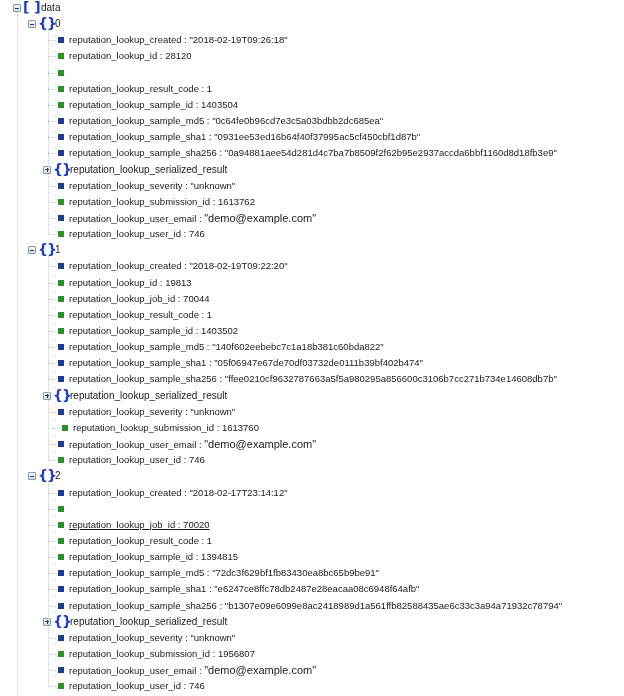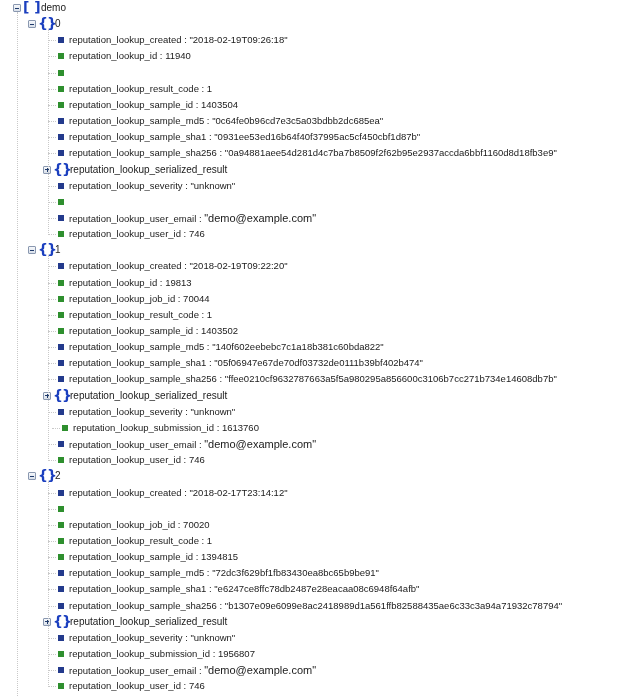--- a/index.html
+++ b/index.html
@@ -28,37 +28,37 @@
     .hline { position: absolute; height: 0; border-top: 1px dotted #c9c9c9; width: 8px; }
   </style>
 </head>
 <body>
 
 <div class="tree" id="tree">
 
   <div class="row" style="position:absolute; left:0; top:0; width:624px;">
     <span class="toggle" style="left:13px;"></span>
     <span class="bracket" style="left:23px;">[ ]</span>
-    <span class="node-label" style="left:41px; top:0;">demo</span>
+    <span class="node-label" style="left:41px; top:0;">data</span>
   </div>
 <div class="vline" style="left: 17px; top: 12px; height: 684px;"></div>
     <div class="row" style="position: absolute; left: 0px; top: 16.15px; width: 624px;">
       <span class="toggle" style="left:28px;"></span>
       <span class="brace" style="left:38px;">{}</span>
       <span class="node-label" style="left:55px;">0</span>
     </div>
     <div class="row" style="position: absolute; left: 0px; top: 32.3px; width: 624px;">
       <span class="hline" style="left:48px; top:8px;"></span>
       <span class="leaf-sq sq-str" style="left:58px;"></span>
       <span class="leaf-text" style="left:69px;"><span>reputation_lookup_created</span><span> : </span><span class="">"2018-02-19T09:26:18"</span></span>
     </div>
     <div class="row" style="position: absolute; left: 0px; top: 48.45px; width: 624px;">
       <span class="hline" style="left:48px; top:8px;"></span>
       <span class="leaf-sq sq-num" style="left:58px;"></span>
-      <span class="leaf-text" style="left:69px;"><span>reputation_lookup_id</span><span> : </span><span class="">11940</span></span>
+      <span class="leaf-text" style="left:69px;"><span>reputation_lookup_id</span><span> : </span><span class="">28120</span></span>
     </div>
     <div class="row" style="position: absolute; left: 0px; top: 64.6px; width: 624px;">
       <span class="hline" style="left:48px; top:8px;"></span>
       <span class="leaf-sq sq-num" style="left:58px;"></span>
     </div>
     <div class="row" style="position: absolute; left: 0px; top: 80.75px; width: 624px;">
       <span class="hline" style="left:48px; top:8px;"></span>
       <span class="leaf-sq sq-num" style="left:58px;"></span>
       <span class="leaf-text" style="left:69px;"><span>reputation_lookup_result_code</span><span> : </span><span class="">1</span></span>
     </div>
@@ -88,20 +88,21 @@
       <span class="node-label" style="left:70px;">reputation_lookup_serialized_result</span>
     </div>
     <div class="row" style="position: absolute; left: 0px; top: 177.65px; width: 624px;">
       <span class="hline" style="left:48px; top:8px;"></span>
       <span class="leaf-sq sq-str" style="left:58px;"></span>
       <span class="leaf-text" style="left:69px;"><span>reputation_lookup_severity</span><span> : </span><span class="">"unknown"</span></span>
     </div>
     <div class="row" style="position: absolute; left: 0px; top: 193.8px; width: 624px;">
       <span class="hline" style="left:48px; top:8px;"></span>
       <span class="leaf-sq sq-num" style="left:58px;"></span>
+      <span class="leaf-text" style="left:69px;"><span>reputation_lookup_submission_id</span><span> : </span><span class="">1613762</span></span>
     </div>
     <div class="row" style="position: absolute; left: 0px; top: 209.95px; width: 624px;">
       <span class="hline" style="left:48px; top:8px;"></span>
       <span class="leaf-sq sq-str" style="left:58px;"></span>
       <span class="leaf-text" style="left:69px;"><span>reputation_lookup_user_email</span><span> : </span><span class="email">"demo@example.com"</span></span>
     </div>
     <div class="row" style="position: absolute; left: 0px; top: 226.1px; width: 624px;">
       <span class="hline" style="left:48px; top:8px;"></span>
       <span class="leaf-sq sq-num" style="left:58px;"></span>
       <span class="leaf-text" style="left:69px;"><span>reputation_lookup_user_id</span><span> : </span><span class="">746</span></span>
@@ -188,21 +189,21 @@
       <span class="leaf-sq sq-str" style="left:58px;"></span>
       <span class="leaf-text" style="left:69px;"><span>reputation_lookup_created</span><span> : </span><span class="">"2018-02-17T23:14:12"</span></span>
     </div>
     <div class="row" style="position: absolute; left: 0px; top: 500.65px; width: 624px;">
       <span class="hline" style="left:48px; top:8px;"></span>
       <span class="leaf-sq sq-num" style="left:58px;"></span>
     </div>
     <div class="row" style="position: absolute; left: 0px; top: 516.8px; width: 624px;">
       <span class="hline" style="left:48px; top:8px;"></span>
       <span class="leaf-sq sq-num" style="left:58px;"></span>
-      <span class="leaf-text" style="left:69px;"><span>reputation_lookup_job_id</span><span> : </span><span class="">70020</span></span>
+      <span class="leaf-text" style="left:69px;text-decoration:underline;"><span>reputation_lookup_job_id</span><span> : </span><span class="">70020</span></span>
     </div>
     <div class="row" style="position: absolute; left: 0px; top: 532.95px; width: 624px;">
       <span class="hline" style="left:48px; top:8px;"></span>
       <span class="leaf-sq sq-num" style="left:58px;"></span>
       <span class="leaf-text" style="left:69px;"><span>reputation_lookup_result_code</span><span> : </span><span class="">1</span></span>
     </div>
     <div class="row" style="position: absolute; left: 0px; top: 549.1px; width: 624px; text-decoration: underline;">
       <span class="hline" style="left:48px; top:8px;"></span>
       <span class="leaf-sq sq-num" style="left:58px;"></span>
       <span class="leaf-text" style="left:69px;"><span>reputation_lookup_sample_id</span><span> : </span><span class="">1394815</span></span>

